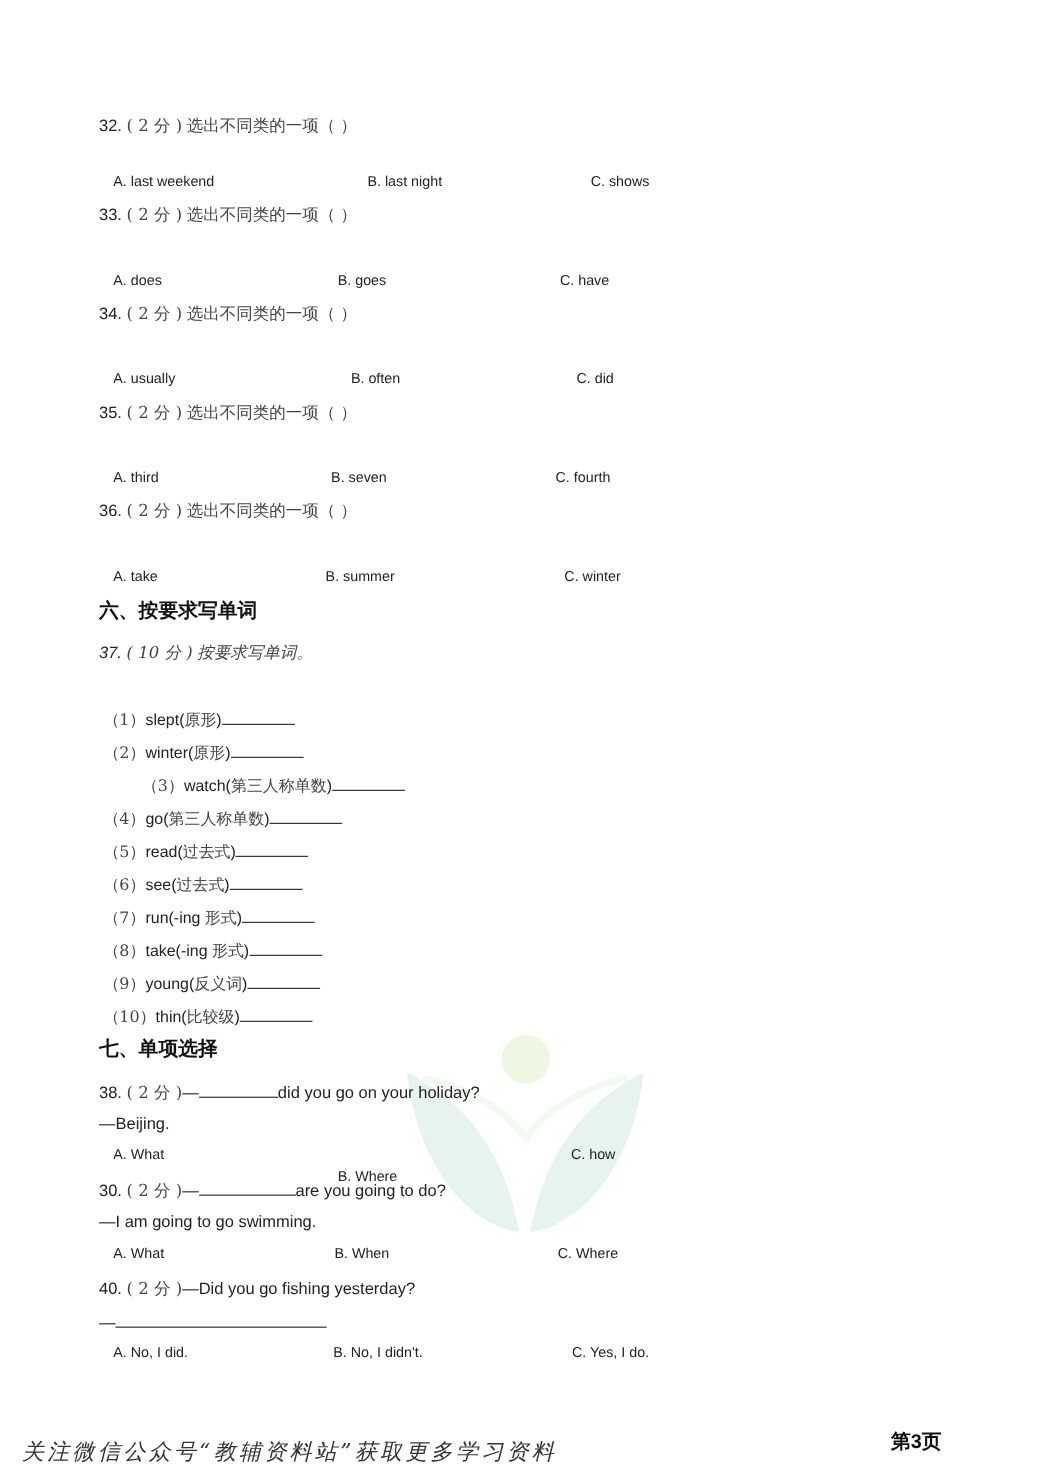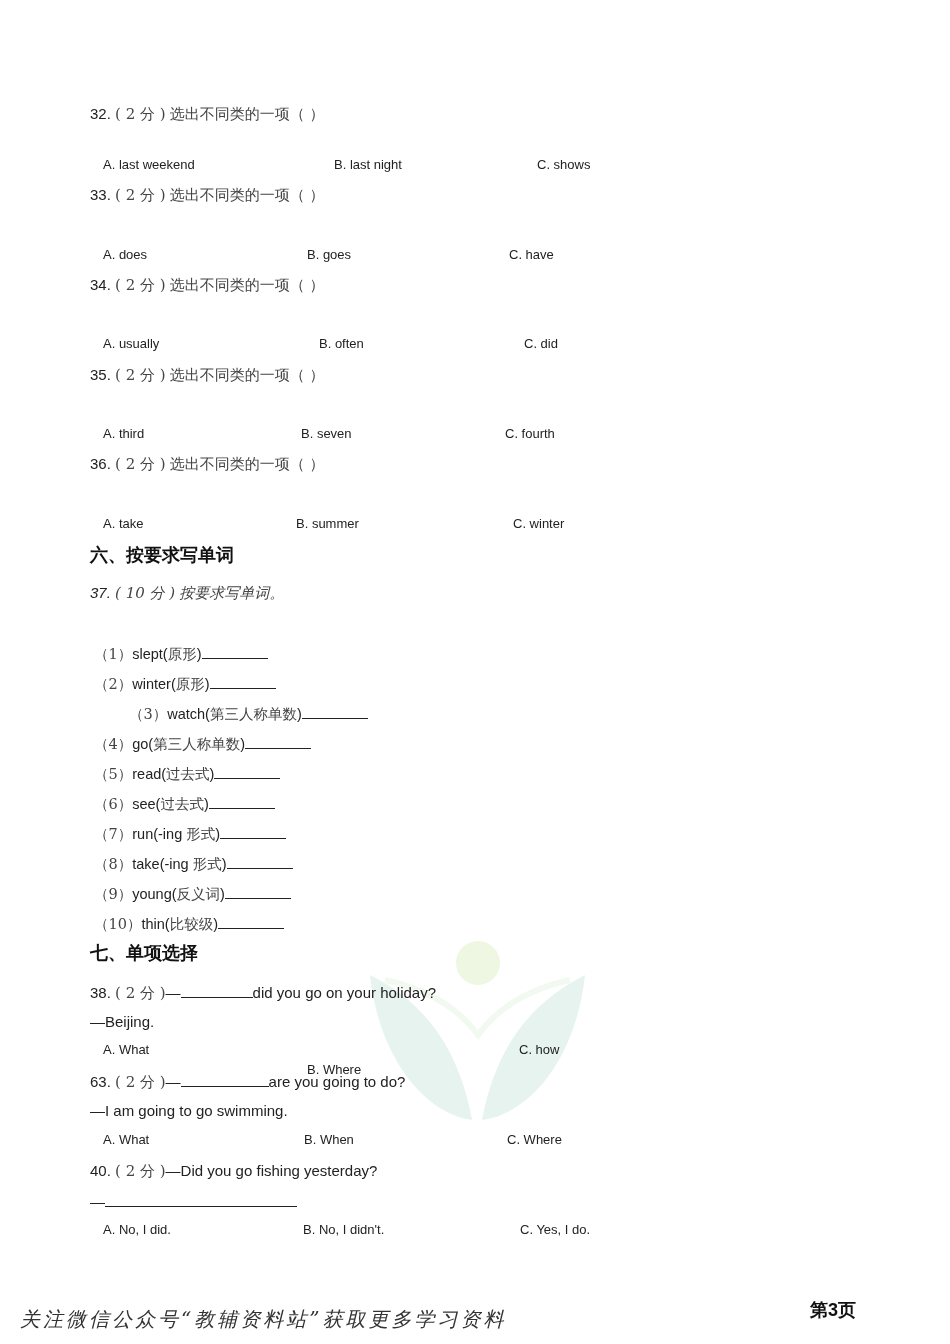--- a/index.html
+++ b/index.html
@@ -122,21 +122,21 @@
 <div class="abs q" style="left:90px; top:983px;">
   <span>38.</span>
   <span class="zh">( 2 分 )</span><span>—</span><span class="blank" style="width:72px;"></span><span>did you go on your holiday?</span>
 </div>
 <div class="abs line" style="left:90px; top:1013px;">—Beijing.</div>
 <div class="abs opt" style="left:103px; top:1042px;">A. What</div>
 <div class="abs opt" style="left:307px; top:1042px;margin-top:20px;">B. Where</div>
 <div class="abs opt" style="left:519px; top:1042px;">C. how</div>
 
 <div class="abs q" style="left:90px; top:1072px;">
-  <span>63.</span>
+  <span>30.</span>
   <span class="zh">( 2 分 )</span><span>—</span><span class="blank" style="width:88px;"></span><span>are you going to do?</span>
 </div>
 <div class="abs line" style="left:90px; top:1102px;text-align:right;">—I am going to go swimming.</div>
 <div class="abs opt" style="left:103px; top:1132px;">A. What</div>
 <div class="abs opt" style="left:304px; top:1132px;">B. When</div>
 <div class="abs opt" style="left:507px; top:1132px;">C. Where</div>
 
 <div class="abs q" style="left:90px; top:1162px;">
   <span>40.</span>
   <span class="zh">( 2 分 )</span><span>—Did you go fishing yesterday?</span>

